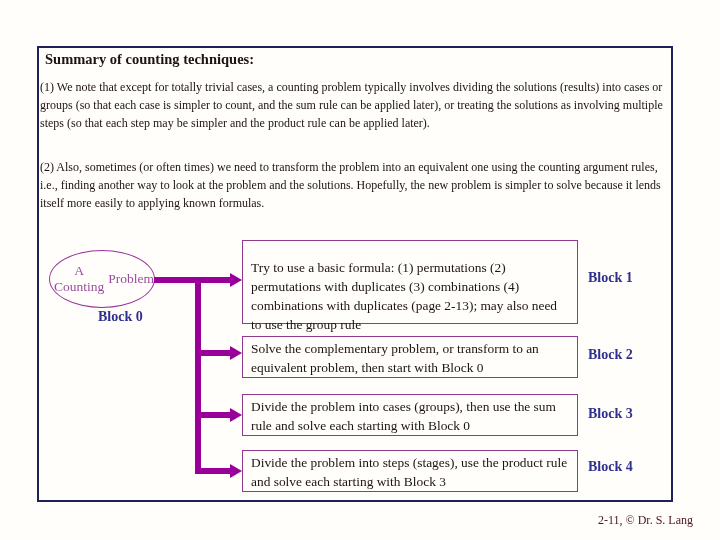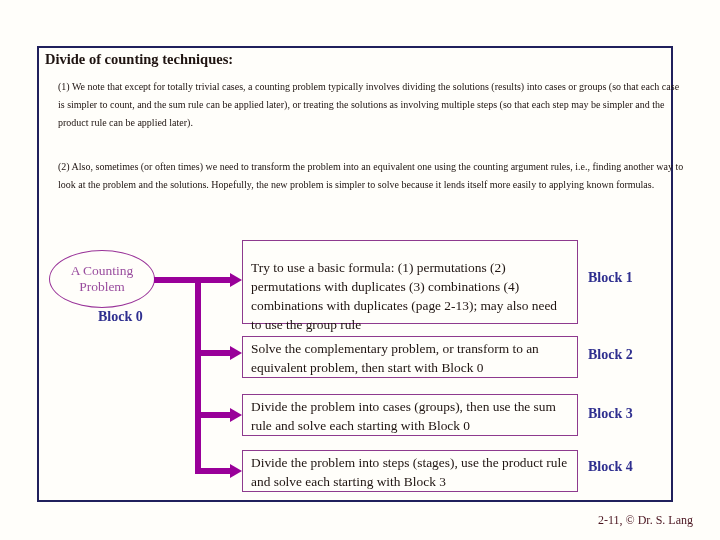--- a/index.html
+++ b/index.html
@@ -6,24 +6,24 @@
     --arrow:#990099; --box-border:#8e3a8e; --ellipse-border:#993399;
     --ellipse-text:#994d9e; --block-label:#2f2f8f; --outer-border:#20205c;
     --body-text:#1e1310; --footer-text:#4a1520; --page-bg:#fffefa;
   }
   *{margin:0;padding:0;box-sizing:border-box;}
   html,body{width:720px;height:540px;}
   body{font-family:"Liberation Serif","DejaVu Serif",serif;background:var(--page-bg);}
   .page{position:relative;width:720px;height:540px;overflow:hidden;}
   .slide-border{position:absolute;left:37px;top:46px;width:636px;height:456px;border:2px solid var(--outer-border);background:transparent;}
   .title{position:absolute;left:45px;top:51px;font-size:14.5px;font-weight:bold;color:var(--body-text);}
-  .para{position:absolute;left:58px;width:630px;font-size:10px;line-height:18px;color:var(--body-text);}
+  .para{position:absolute;left:40px;width:630px;font-size:12px;line-height:18px;color:var(--body-text);}
   .para1{top:78px;}
   .para2{top:158px;}
-  .ellipse{position:absolute;left:49px;top:250px;width:106px;height:58px;border:1.5px solid var(--ellipse-border);border-radius:50%;display:flex;flex-direction:column;align-items:center;justify-content:center;text-align:center;}
+  .ellipse{position:absolute;left:49px;top:250px;width:106px;height:58px;border:1.5px solid var(--ellipse-border);border-radius:50%;display:flex;flex-direction:row;align-items:center;justify-content:center;text-align:center;}
   .ellipse .etext{font-size:13.5px;line-height:16px;color:var(--ellipse-text);}
   .block-label{position:absolute;font-size:14px;font-weight:bold;color:var(--block-label);white-space:nowrap;}
   .block0{left:98px;top:309px;}
   .bl1{left:588px;top:270px;}
   .bl2{left:588px;top:347px;}
   .bl3{left:588px;top:406px;}
   .bl4{left:588px;top:459px;text-align:center;}
   .flow-box{position:absolute;left:242px;width:336px;border:1.5px solid var(--box-border);background:transparent;color:var(--body-text);font-size:13.4px;line-height:19px;padding:2px 8px;}
   .fb1{top:240px;height:84px;padding-top:17px;}
   .fb2{top:336px;height:42px;}
@@ -41,21 +41,21 @@
   .ah3{left:230px;top:408px;}
   .ah4{left:230px;top:464px;}
   .footer{position:absolute;left:598px;top:513px;font-size:12px;color:var(--footer-text);white-space:nowrap;}
 </style>
 </head>
 <body>
 
 <div class="page">
   <div class="slide-border"></div>
 
-  <div class="title">Divide of counting techniques:</div>
+  <div class="title">Summary of counting techniques:</div>
 
   <div class="para para1">(1) We note that except for totally trivial cases, a counting problem typically involves dividing the solutions (results) into cases or groups (so that each case is simpler to count, and the sum rule can be applied later), or treating the solutions as involving multiple steps (so that each step may be simpler and the product rule can be applied later).</div>
   <div class="para para2">(2) Also, sometimes (or often times) we need to transform the problem into an equivalent one using the counting argument rules, i.e., finding another way to look at the problem and the solutions.  Hopefully, the new problem is simpler to solve because it lends itself more easily to applying known formulas.</div>
 
   <div class="ellipse">
     <div class="etext">A Counting</div>
     <div class="etext">Problem</div>
   </div>
   <div class="block-label block0">Block 0</div>
 

